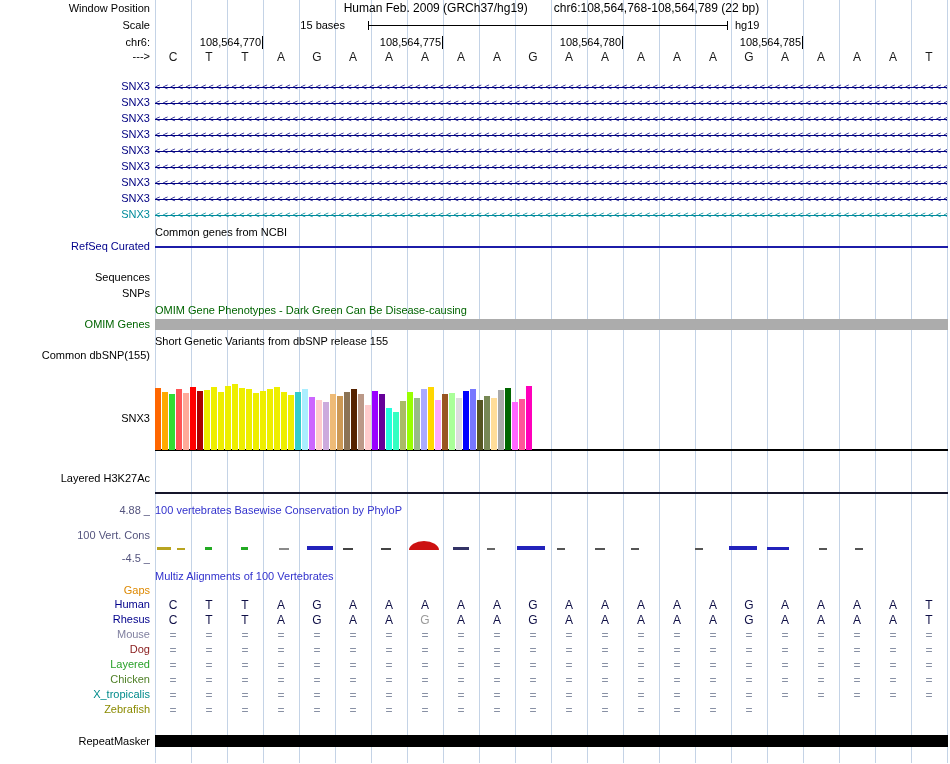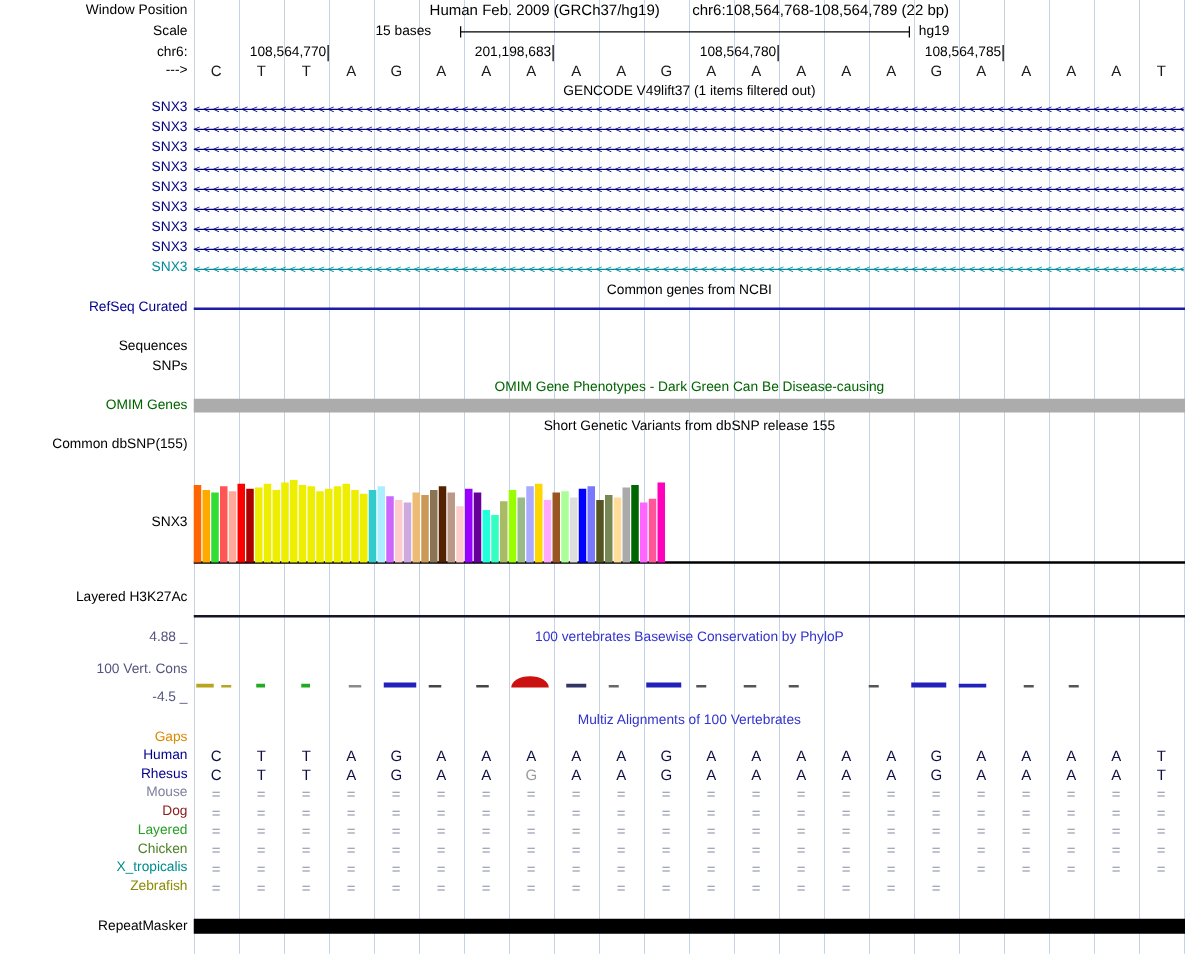--- a/index.html
+++ b/index.html
@@ -3,21 +3,21 @@
 <meta charset="utf-8">
 <style>
   * { margin:0; padding:0; box-sizing:border-box; }
   html,body { background:#fff; }
   body { font-family:"Liberation Sans", sans-serif; }
   .browser { position:relative; width:950px; height:764px; background:#fff; overflow:hidden;
              font-size:11px; color:#000; }
   .grid { position:absolute; left:155px; top:0; width:793px; height:763px;
           background-image:repeating-linear-gradient(to right,#C4D3E6 0,#C4D3E6 1px,transparent 1px,transparent 36px); }
   .lbl { position:absolute; left:0; width:150px; text-align:right; font-size:11px; line-height:13px; white-space:nowrap; }
-  .chead { position:absolute; left:155px; width:793px; text-align:center; font-size:11px; line-height:13px; }
+  .chead { position:absolute; left:155px; width:793px; text-align:left; font-size:11px; line-height:13px; }
   .main-line { position:absolute; left:155px; width:793px; }
   .title { display:flex; justify-content:center; gap:26px; font-size:12px; }
   .bases { position:absolute; left:155px; width:792px; display:grid; grid-template-columns:repeat(22,36px);
            text-align:center; font-size:12px; line-height:14px; }
   .gene-line { position:absolute; left:155px; width:792px; height:15px; overflow:hidden; white-space:nowrap;
                font-size:9px; line-height:15px; letter-spacing:2.4px;
                background-image:linear-gradient(currentColor,currentColor);
                background-repeat:no-repeat; background-size:100% 1px; background-position:0 7px; }
   .scale-text { position:absolute; left:90px; width:100px; text-align:right; }
   .scale-bar { position:absolute; left:213px; top:6px; width:360px; height:1px; background:#000; }
@@ -51,36 +51,35 @@
     <span class="scale-asm">hg19</span>
   </div>
 
   <div class="lbl" style="top:36px">chr6:</div>
   <div class="main-line" style="top:36px;height:13px">
     <span class="postick" style="left:-2px">
         <span>108,564,770</span>
         <i class="tickmark"></i>
       </span>
     <span class="postick" style="left:178px">
-        <span>201,198,683</span>
+        <span>108,564,775</span>
         <i class="tickmark"></i>
       </span>
     <span class="postick" style="left:358px">
         <span>108,564,780</span>
         <i class="tickmark"></i>
       </span>
     <span class="postick" style="left:538px">
         <span>108,564,785</span>
         <i class="tickmark"></i>
       </span>
   </div>
 
   <div class="lbl" style="top:50px">---&gt;</div>
 
-  <div class="chead" style="top:67px">GENCODE V49lift37 (1 items filtered out)</div>
 
   <div class="chead" style="top:226px">Common genes from NCBI</div>
   <div class="lbl" style="top:240px;color:#00008B">RefSeq Curated</div>
   <div class="main-line" style="top:246px;height:2px;background:#1C1CA8"></div>
 
   <div class="lbl" style="top:271px">Sequences</div>
   <div class="lbl" style="top:287px">SNPs</div>
 
   <div class="chead" style="top:304px;color:#006400">OMIM Gene Phenotypes - Dark Green Can Be Disease-causing</div>
   <div class="lbl" style="top:318px;color:#006400">OMIM Genes</div>

